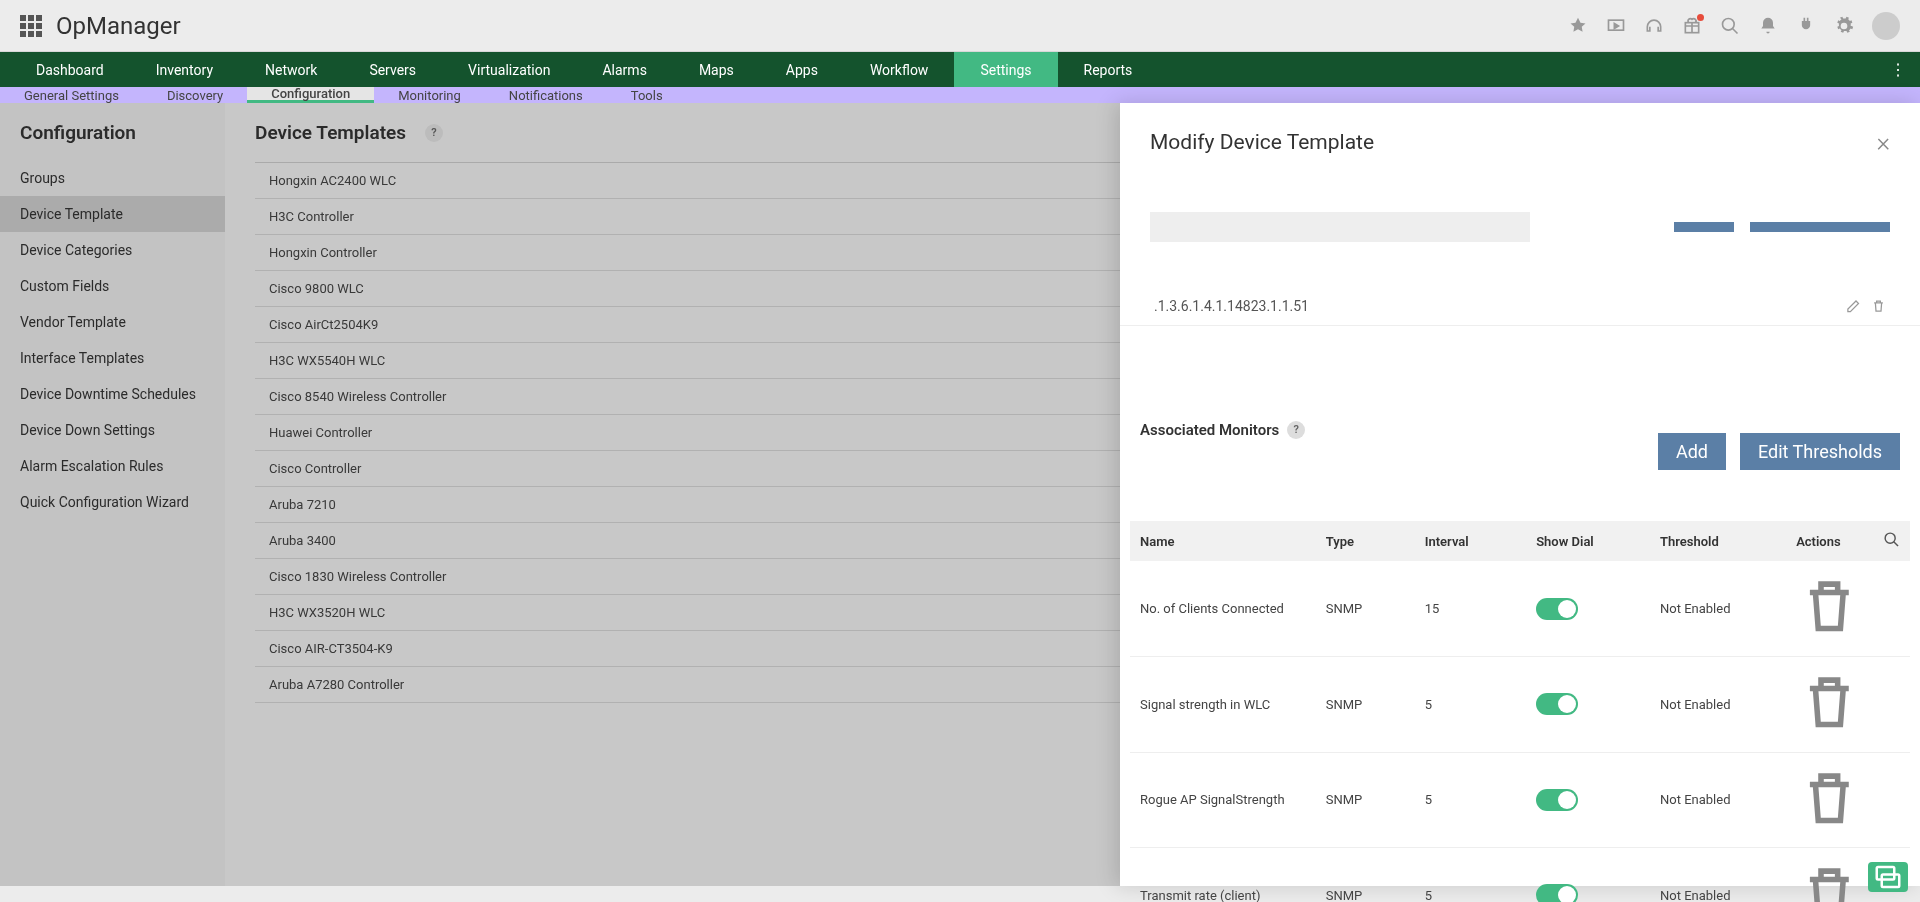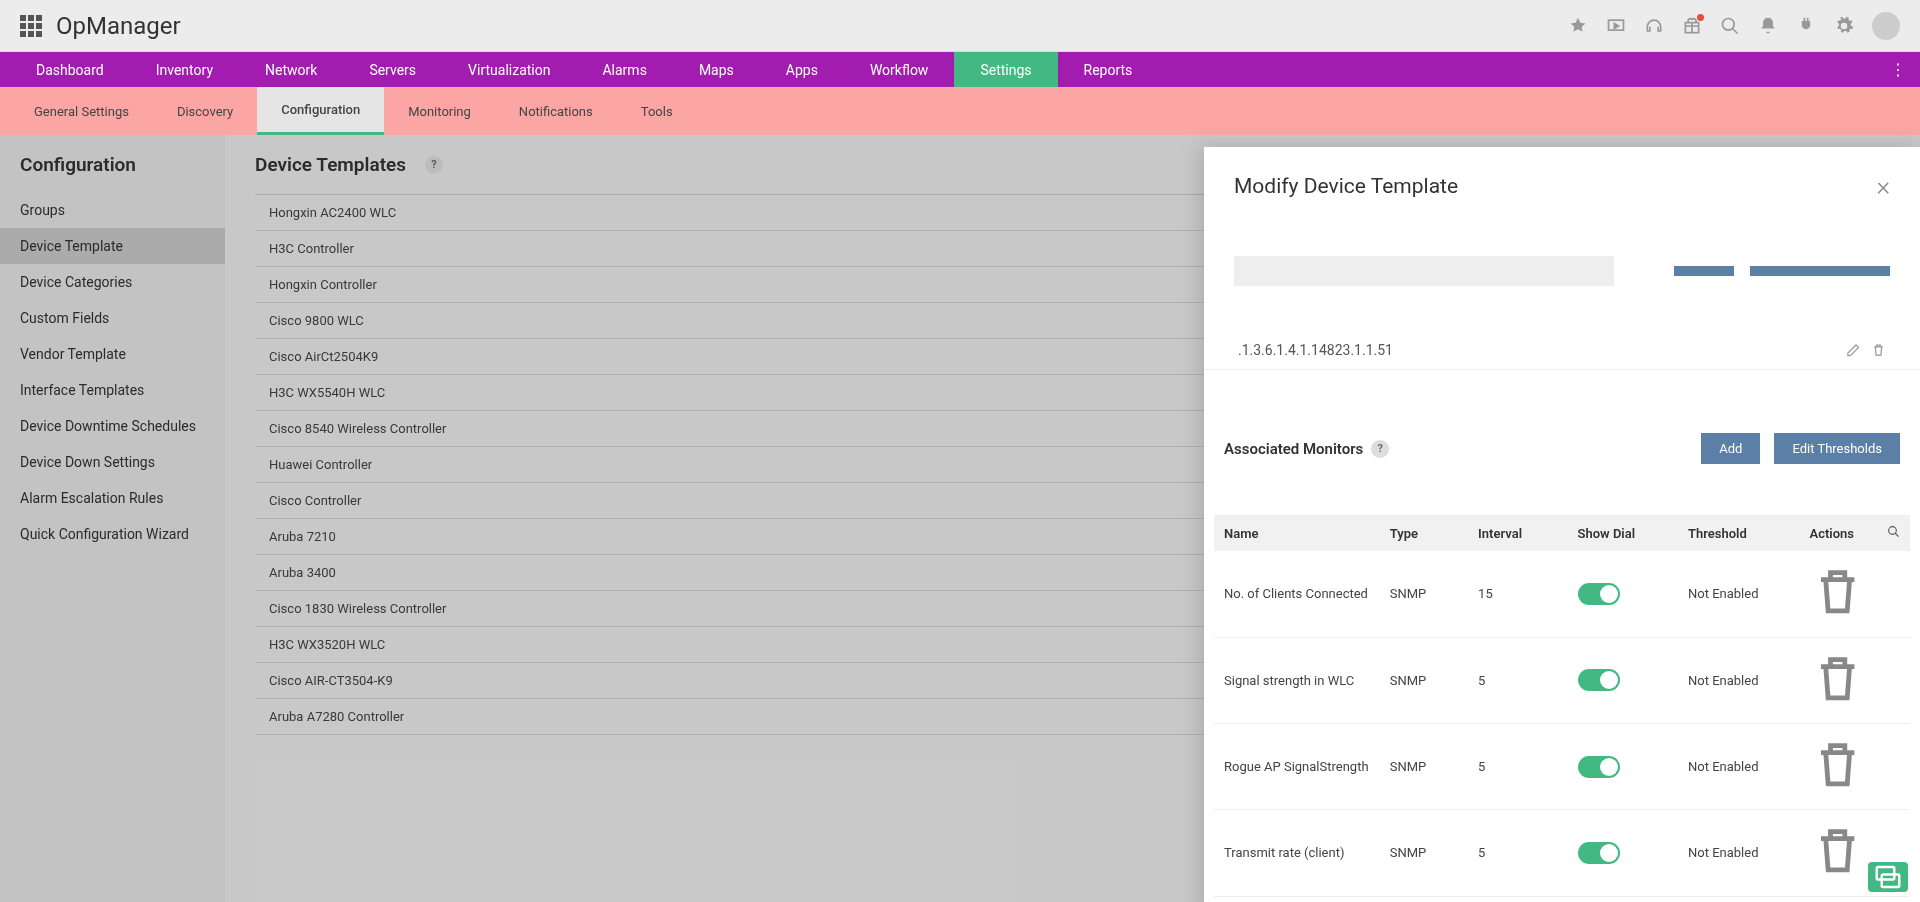--- a/index.html
+++ b/index.html
@@ -6,60 +6,60 @@
 body { background: #ececec; color: #333; overflow: hidden; height: 902px; width: 1920px; position: relative; }
 
 .topbar { height: 52px; background: #ececec; display: flex; align-items: center; padding: 0 20px; border-bottom: 1px solid #d8d8d8; }
 .topbar .apps-icon { width: 22px; height: 22px; margin-right: 14px; display: grid; grid-template-columns: repeat(3,1fr); gap: 2px; cursor: pointer; }
 .topbar .apps-icon span { background: #555; }
 .topbar .brand { font-size: 24px; font-weight: 400; color: #333; }
 .topbar .right-icons { margin-left: auto; display: flex; align-items: center; gap: 18px; }
 .topbar .right-icons .ico { width: 20px; height: 20px; color: #999; cursor: pointer; display:flex; align-items:center; justify-content:center; }
 .topbar .right-icons .avatar { width: 28px; height: 28px; background: #ccc; border-radius: 50%; }
 
-.mainnav { height: 35px; background: #a21caf; display: flex; align-items: stretch; padding-left: 10px; }
+.mainnav { height: 35px; background: #14532d; display: flex; align-items: stretch; padding-left: 10px; }
 .mainnav .item { color: #fff; font-size: 14px; padding: 0 26px; display: flex; align-items: center; cursor: pointer; }
 .mainnav .item.active { background: #42b983; }
 .mainnav .more { margin-left: auto; color: #fff; padding: 0 14px; display:flex; align-items:center; cursor:pointer;}
 
-.subnav { height: 48px; background: #fca5a5; display: flex; align-items: stretch; padding-left: 10px; }
+.subnav { height: 16px; background: #c4b5fd; display: flex; align-items: stretch; }
 .subnav .item { color: #444; font-size: 13px; padding: 0 24px; display: flex; align-items: center; cursor: pointer; }
 .subnav .item.active { background: #e5e5e5; border-bottom: 3px solid #42b983; font-weight:500;}
 
 .content { display: flex; height: calc(902px - 52px - 35px - 32px); position:relative; }
 .sidebar { width: 225px; background: #e5e5e5; padding-top: 18px; }
 .sidebar h2 { font-size: 19px; font-weight: 600; color: #333; padding: 0 20px 16px; }
 .sidebar .nav-item { padding: 10px 20px; font-size: 14px; color: #333; cursor: pointer; }
 .sidebar .nav-item.active { background: #c9c9c9; }
 
 .main { flex: 1; padding: 18px 30px; overflow:auto; }
 .main h2 { font-size: 19px; font-weight: 600; color: #333; display:flex; align-items:center; gap:19px; margin-bottom:18px;}
 .help-q { width:18px; height:18px; border-radius:50%; background:#ddd; font-size:11px; display:flex; align-items:center; justify-content:center; color:#666; cursor:pointer;}
 .device-table { width:100%; border-collapse:collapse; border-top:1px solid #c8c8c8; }
 .device-table tr { height:36px; border-bottom:1px solid #d0d0d0; }
 .device-table td { font-size:13px; color:#444; padding:0 12px; }
 .device-table td:first-child { padding-left:14px; }
 
 .overlay { position:absolute; inset:0; background:rgba(0,0,0,0.15); pointer-events:none; }
 
-.slide-panel { position:absolute; right:0; top:12px; bottom:0; width:716px; background:#fff; box-shadow:-4px 0 20px rgba(0,0,0,0.15); display:flex; flex-direction:column; z-index:10;gap:41px; }
+.slide-panel { position:absolute; right:0; top:0; bottom:0; width:800px; background:#fff; box-shadow:-4px 0 20px rgba(0,0,0,0.15); display:flex; flex-direction:column; z-index:10;gap:41px; }
 .slide-panel .hdr { padding: 24px 30px 14px; display:flex; align-items:center; }
 .slide-panel .hdr h3 { font-size:21px; font-weight:400; color:#333;}
 .slide-panel .close-x { margin-left:auto; cursor:pointer; color:#888; font-size:26px; font-weight:300;}
 .oid-bar { display:flex; align-items:center; padding: 0 20px; margin: 0 10px 4px; }
 .oid-bar .oid-text { flex:0 0 380px; background:#eee; height:30px; margin-right:20px;}
 .oid-bar .btns { display:flex; gap:16px; margin-left:auto; }
 .oid-bar .btns .pill { width:60px; height:10px; background:#5b7fa6; }
 .oid-row { padding: 10px 34px; font-size:14px; color:#555; border-bottom:1px solid #eee; display:flex; align-items:center; }
 .oid-row .row-icons { margin-left:auto; display:flex; gap:10px; color:#999; cursor:pointer;}
 
 .assoc-header { display:flex; align-items:center; padding: 22px 20px 10px 20px; }
 .assoc-header h4 { font-size:15px; font-weight:600; display:flex; align-items:center; gap:8px;}
 .assoc-header .btns { margin-left:auto; display:flex; gap:14px;}
-.btn-blue { background:#5b7fa6; color:#fff; font-size:13px; padding:8px 18px; cursor:pointer; border:none;}
+.btn-blue { background:#5b7fa6; color:#fff; font-size:18px; padding:8px 18px; cursor:pointer; border:none;margin-top:44px;}
 
 .mon-table { width: calc(100% - 20px); margin-left:10px; border-collapse:collapse; }
 .mon-table th { background:#f1f1f1; font-size:13px; font-weight:600; text-align:left; padding:10px 10px; }
 .mon-table td { font-size:13px; color:#444; padding:12px 10px; border-bottom:1px solid #eee; vertical-align:middle;}
 .toggle { width:42px; height:22px; background:#42b983; border-radius:11px; position:relative; cursor:pointer;}
 .toggle::after { content:""; position:absolute; right:2px; top:2px; width:18px; height:18px; background:#fff; border-radius:50%; }
 .trash { color:#888; cursor:pointer; font-size:15px;}
 .search-ico { cursor:pointer; color:#555;}
 
 .bottom-chat { position:absolute; right:12px; bottom:10px; width:40px; height:30px; background:#42b983; border-radius:4px; display:flex; align-items:center; justify-content:center; color:#fff; z-index:20; cursor:pointer;}

